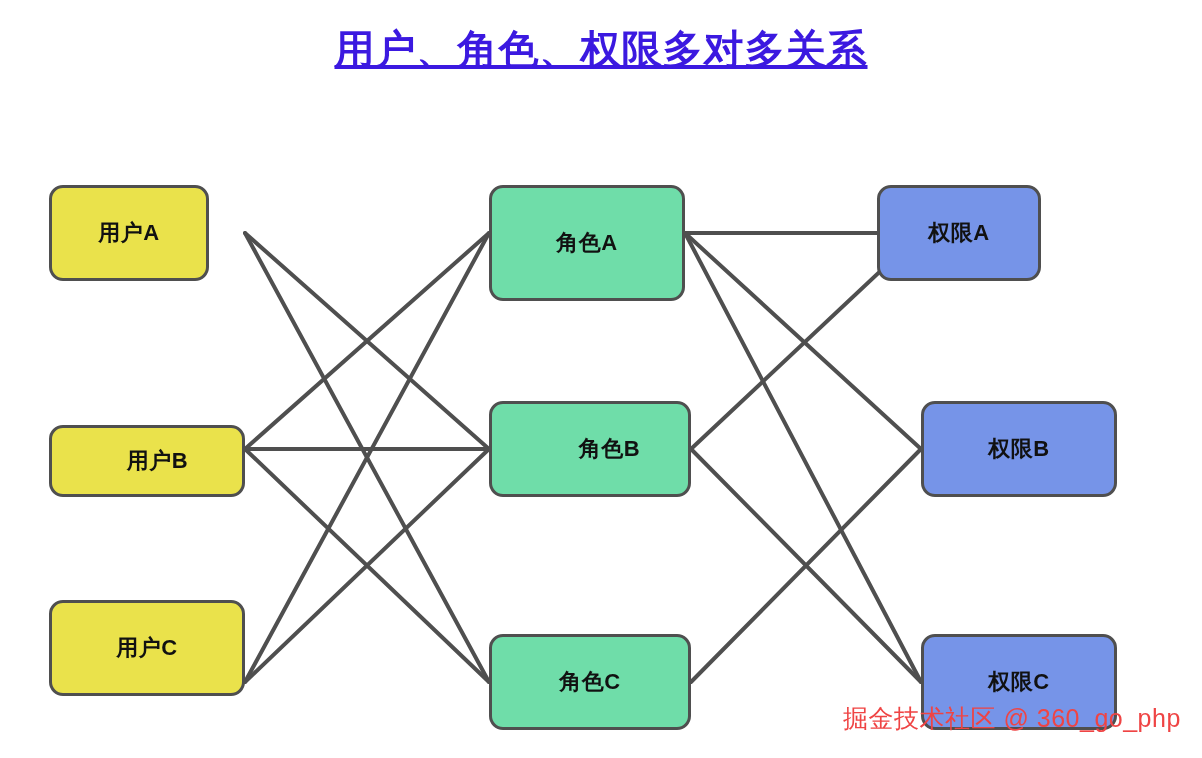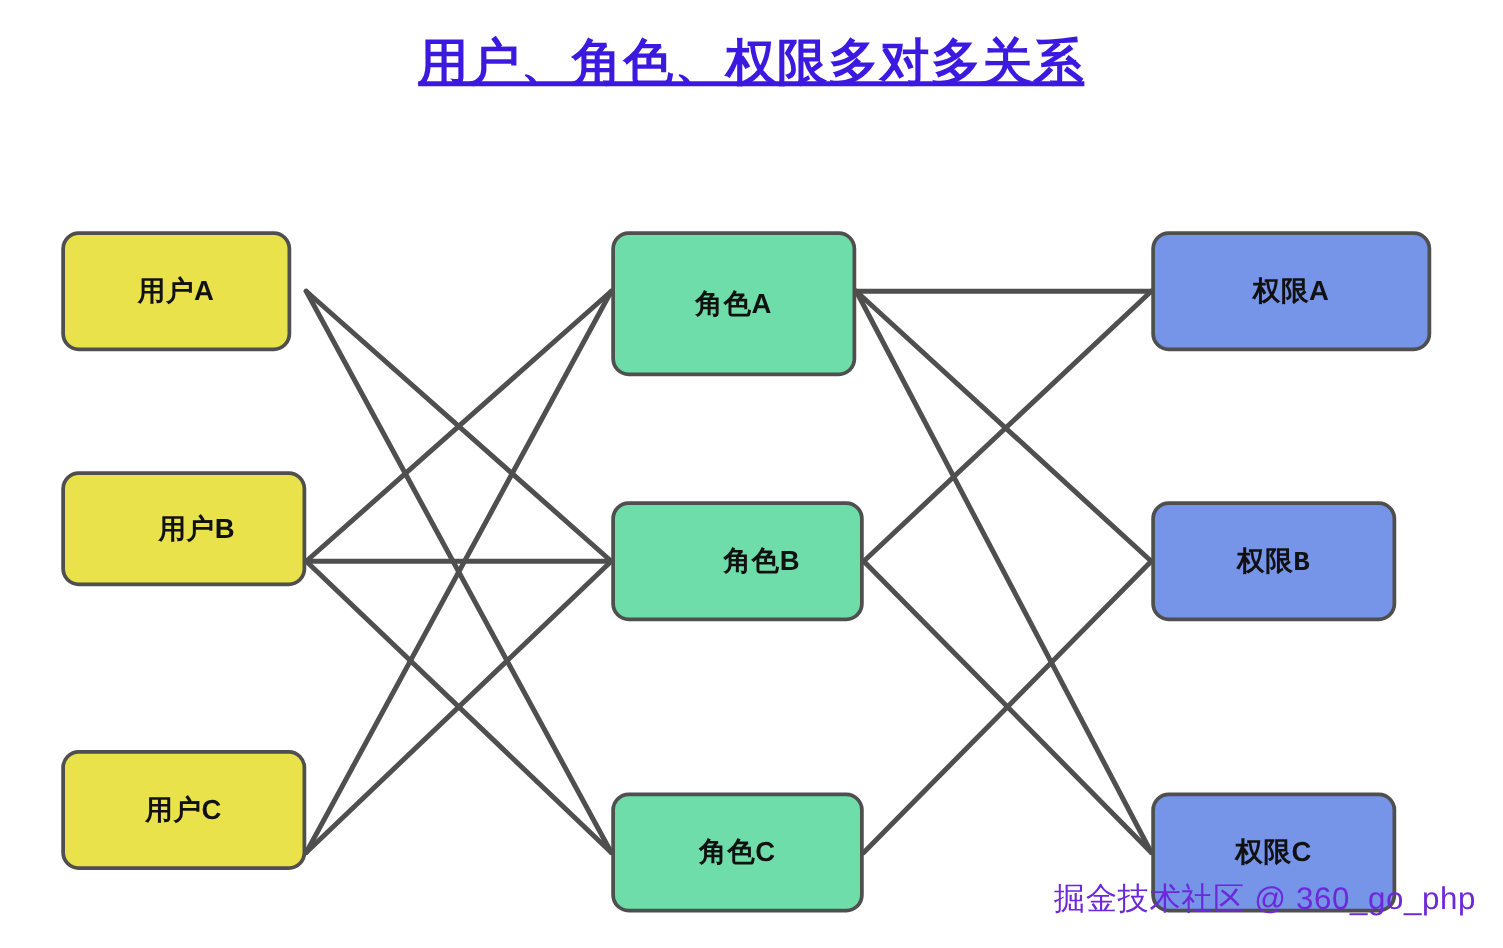--- a/index.html
+++ b/index.html
@@ -54,21 +54,21 @@
     letter-spacing: 0.5px;
   }
   .node.user  { background: #eae24b; }
   .node.role  { background: #6fdda9; }
   .node.perm  { background: #7694e8; }
   #watermark {
     position: absolute;
     left: 843px;
     top: 702px;
     font-size: 25px;
-    color: #6d28d9;
+    color: #ef4444;
     white-space: nowrap;
     letter-spacing: 0.5px;
   }
 </style>
 </head>
 <body>
 
 <div id="canvas">
 
   <div id="title">用户、角色、权限多对多关系</div>
@@ -83,42 +83,42 @@
       <line x1="245" y1="682" x2="489" y2="449" stroke="#4f4f4f" stroke-width="4" stroke-linecap="round"></line>
       <line x1="685" y1="233" x2="921" y2="233" stroke="#4f4f4f" stroke-width="4" stroke-linecap="round"></line>
       <line x1="685" y1="233" x2="921" y2="449" stroke="#4f4f4f" stroke-width="4" stroke-linecap="round"></line>
       <line x1="685" y1="233" x2="921" y2="682" stroke="#4f4f4f" stroke-width="4" stroke-linecap="round"></line>
       <line x1="691" y1="449" x2="921" y2="233" stroke="#4f4f4f" stroke-width="4" stroke-linecap="round"></line>
       <line x1="691" y1="449" x2="921" y2="682" stroke="#4f4f4f" stroke-width="4" stroke-linecap="round"></line>
       <line x1="691" y1="682" x2="921" y2="449" stroke="#4f4f4f" stroke-width="4" stroke-linecap="round"></line>
     </svg>
 
   <div id="nodes">
-      <div class="node user" style="left: 49px; top: 185px; width: 184px; height: 96px;">
+      <div class="node user" style="left: 49px; top: 185px; width: 160px; height: 96px;">
         <span>用户A</span>
       </div>
-      <div class="node user" style="left: 49px; top: 377px; width: 196px; height: 92px; padding-left: 21px;">
+      <div class="node user" style="left: 49px; top: 425px; width: 196px; height: 72px; padding-left: 21px;">
         <span>用户B</span>
       </div>
       <div class="node user" style="left: 49px; top: 600px; width: 196px; height: 96px;">
         <span>用户C</span>
       </div>
       <div class="node role" style="left: 489px; top: 185px; width: 196px; height: 116px;">
         <span>角色A</span>
       </div>
       <div class="node role" style="left: 489px; top: 401px; width: 202px; height: 96px; padding-left: 39px;">
         <span>角色B</span>
       </div>
       <div class="node role" style="left: 489px; top: 634px; width: 202px; height: 96px; align-items: center;">
         <span>角色C</span>
       </div>
-      <div class="node perm" style="left: 921px; top: 185px; width: 224px; height: 96px;">
+      <div class="node perm" style="left: 877px; top: 185px; width: 164px; height: 96px;">
         <span>权限A</span>
       </div>
-      <div class="node perm" style="left: 921px; top: 401px; width: 196px; height: 96px; font-family: Liberation Mono, monospace;">
+      <div class="node perm" style="left: 921px; top: 401px; width: 196px; height: 96px;">
         <span>权限B</span>
       </div>
       <div class="node perm" style="left: 921px; top: 634px; width: 196px; height: 96px;">
         <span>权限C</span>
       </div>
     </div>
 
   <div id="watermark">掘金技术社区 @ 360_go_php</div>
 
 </div>

